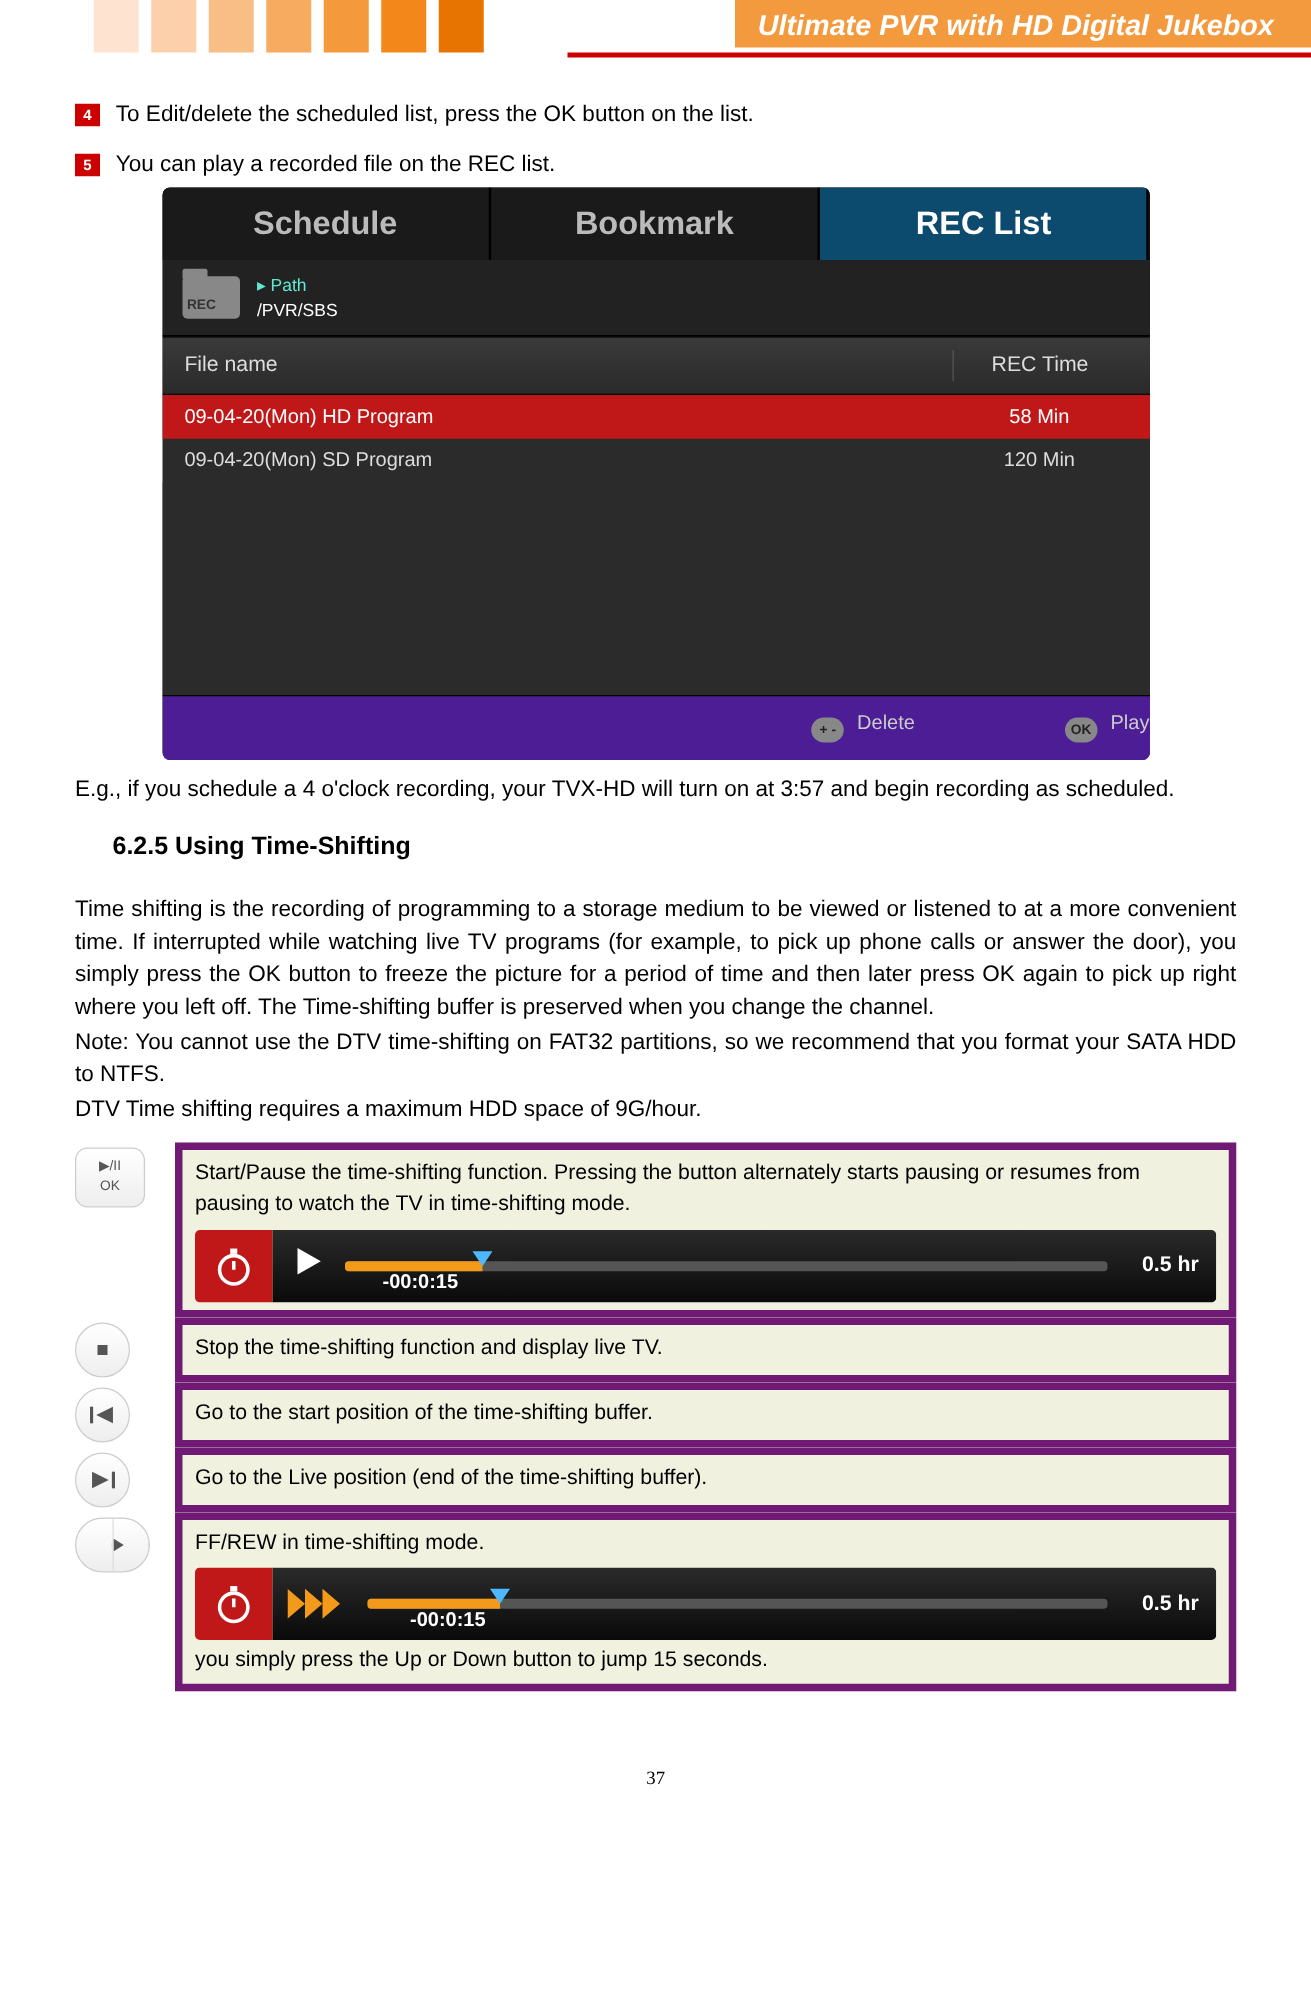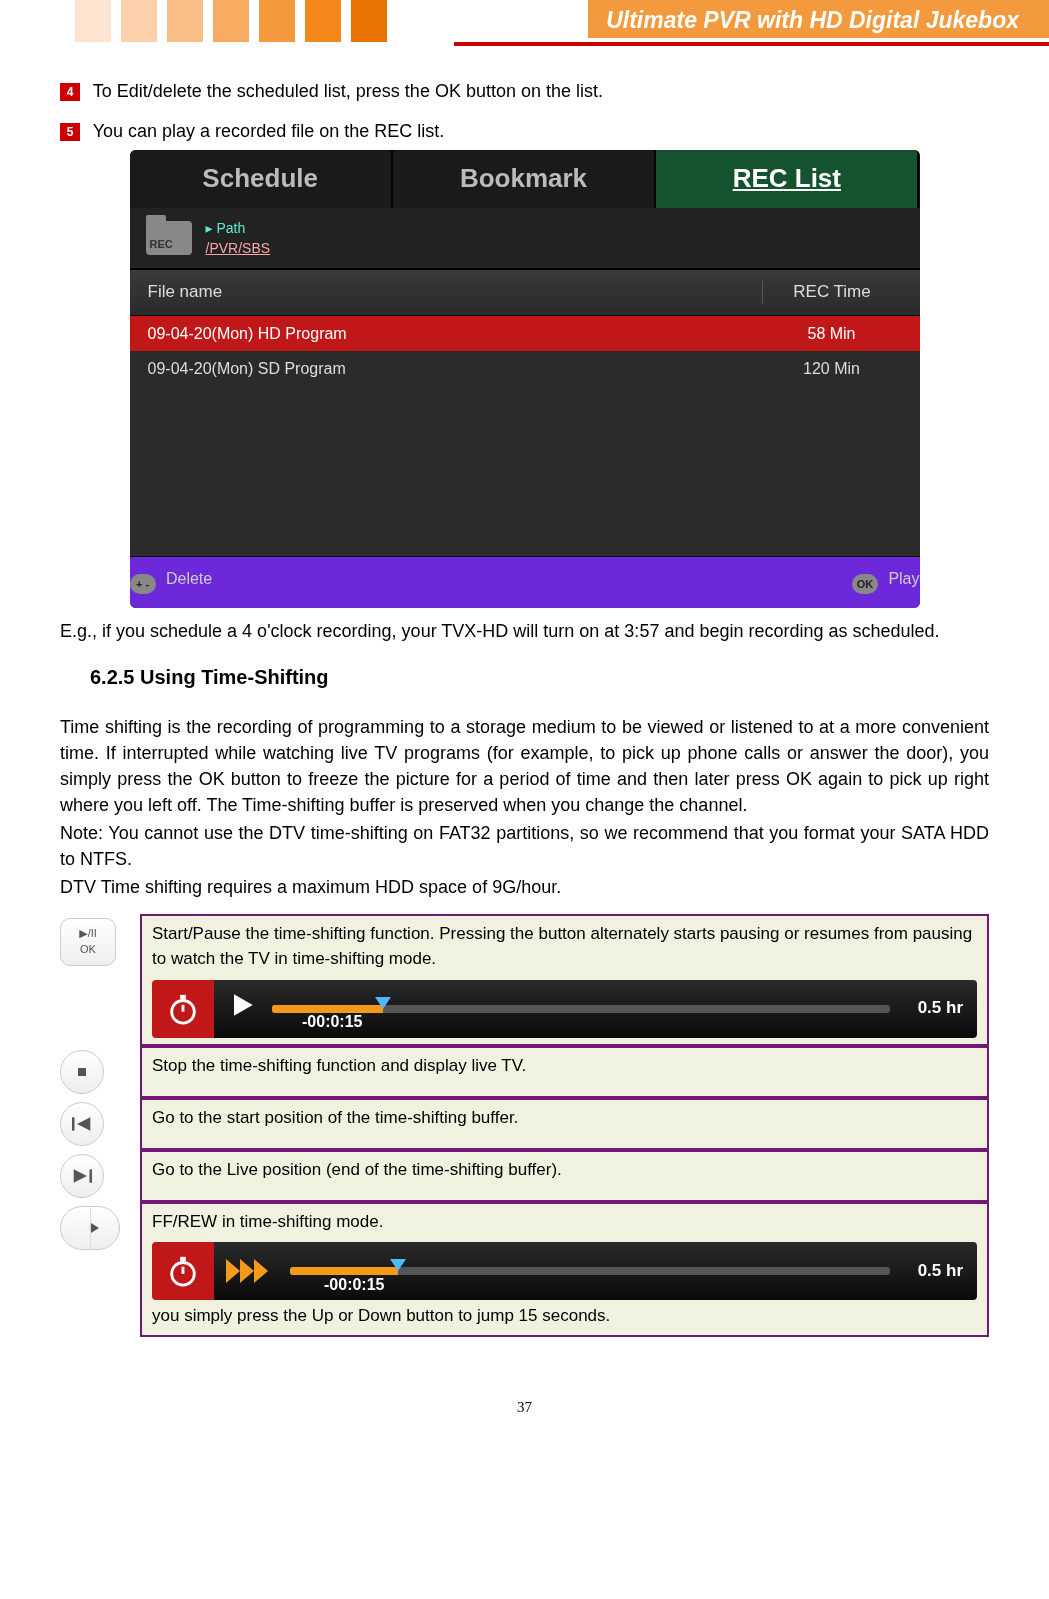--- a/index.html
+++ b/index.html
@@ -92,23 +92,22 @@
     flex:1;
     padding:10px 0;
     text-align:center;
     font-size:26px;
     font-weight:bold;
     color:#bbb;
     background:#1a1a1a;
     border-right:2px solid #000;
   }
   .rec-tab.active {
-    background:#14532d;
+    background:#0c4a6e;
     color:#fff;
-    text-decoration:underline;
   }
   .rec-path-row {
     display:flex;
     align-items:center;
     gap:14px;
     padding:10px 16px;
     background:#222;
     border-bottom:1px solid #000;
   }
   .rec-folder {
@@ -125,21 +124,21 @@
     background:#888;
     border-radius:2px 2px 0 0;
   }
   .rec-folder-label {
     position:absolute;
     bottom:2px; left:4px;
     font-size:11px; color:#333; font-weight:bold;
   }
   .rec-path-text { font-size:14px; }
   .rec-path-text .p1 { color:#5eead4; }
-  .rec-path-text .p2 { color:#fca5a5;text-decoration:underline; }
+  .rec-path-text .p2 { color:#ffffff; }
   .rec-header {
     display:flex;
     padding:10px 18px;
     background:linear-gradient(#3a3a3a,#2a2a2a);
     color:#ddd;
     font-size:17px;
     border-top:1px solid #000;
     border-bottom:1px solid #000;
   }
   .rec-header .fn { flex:1; }
@@ -149,24 +148,24 @@
     padding:6px 18px;
     font-size:16px;
     color:#ddd;
   }
   .rec-row .fn { flex:1; }
   .rec-row .rt { width:140px; text-align:center; }
   .rec-row.sel { background:#c01818; color:#fff; }
   .rec-empty { height:170px; background:#2b2b2b; }
   .rec-footer {
     display:flex;
-    justify-content:space-between;
+    justify-content:flex-end;
     gap:120px;
     padding:10px 0 14px 0;
-    background:#6d28d9;
+    background:#4c1d95;
     border-top:1px solid #000;
     font-size:16px;
     color:#ccc;
   }
   .rec-footer .fbtn {
     display:inline-block;
     width:26px; height:20px;
     background:#888;
     border-radius:10px;
     color:#222;
@@ -194,21 +193,21 @@
     margin-top:14px;
   }
   .ts-table td { vertical-align:top; }
   .ts-icon-cell {
     width:80px;
     padding:4px 10px 4px 0;
   }
   .ts-desc-cell {
     background:#f0f2df;
     padding:6px 10px;
-    border:2px solid #701a75;
+    border:6px solid #701a75;
     font-size:17px;
   }
   .remote-btn {
     width:56px; height:48px;
     border:1px solid #ccc;
     border-radius:10px;
     background:linear-gradient(#fff,#eee);
     display:flex;
     flex-direction:column;
     align-items:center;

